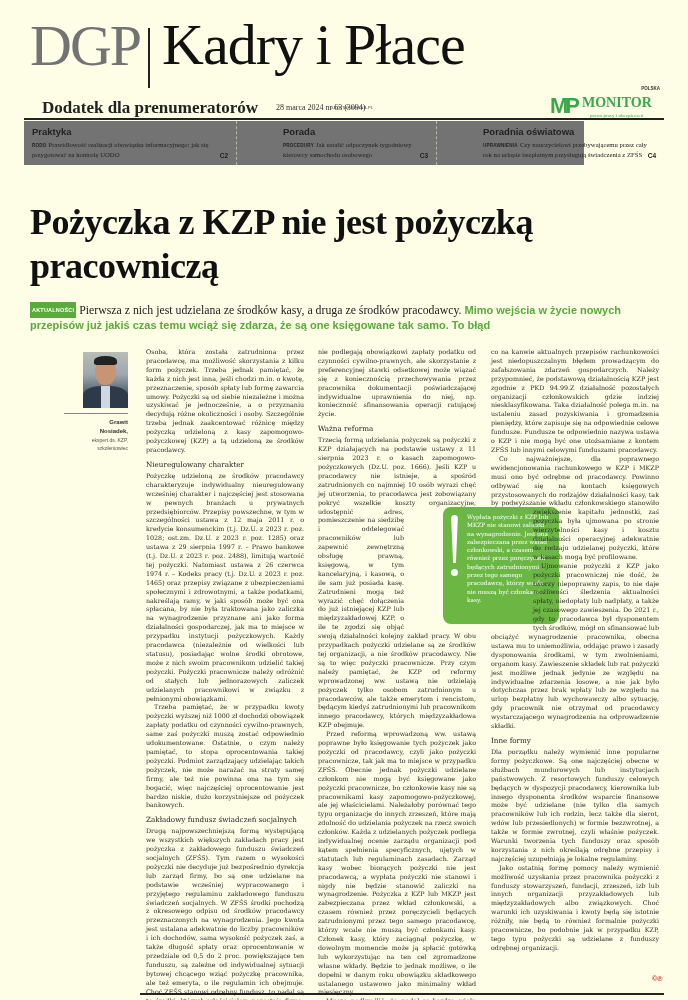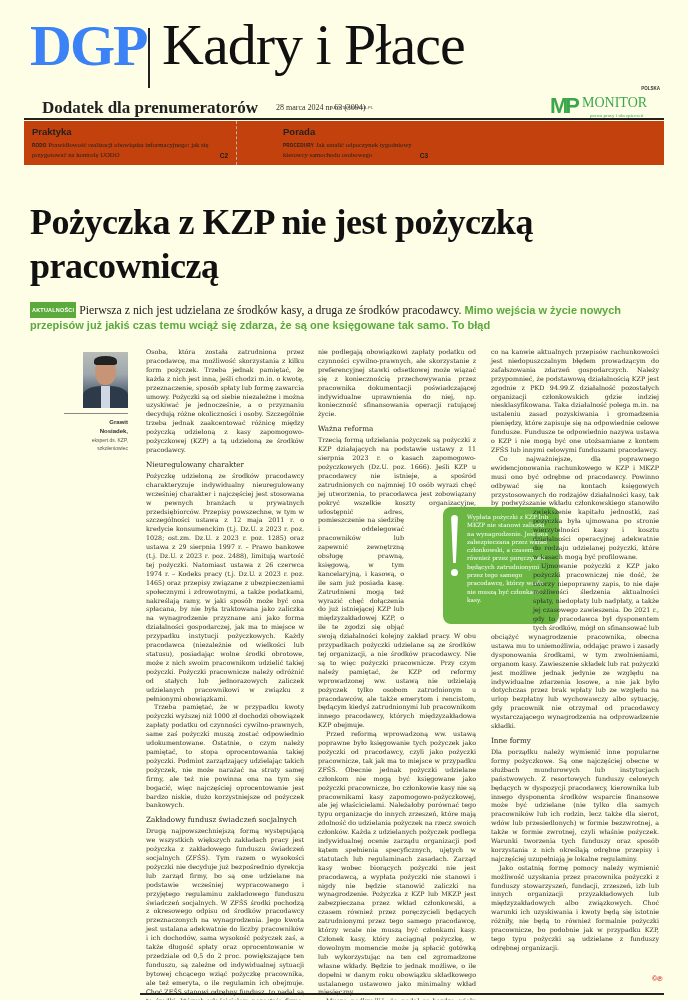--- a/index.html
+++ b/index.html
@@ -1,33 +1,33 @@
 <!DOCTYPE html>
 <html><head>
 <meta charset="utf-8">
 <style>
   * { box-sizing: border-box; margin: 0; padding: 0; }
   html, body { width: 688px; height: 1000px; background: #fefde6; overflow: hidden; }
   body { position: relative; font-family: "DejaVu Serif", serif; color: #1e1e1e; }
 
   .masthead { position: absolute; left: 30px; top: 10px; width: 630px; height: 110px; }
-  .brand { position: absolute; left: 0; top: 6px; font-family: "Liberation Serif", serif; font-weight: bold; font-size: 58px; letter-spacing: -2px; line-height: 60px; color: #3b82f6; }
+  .brand { position: absolute; left: 0; top: 6px; font-family: "Liberation Serif", serif; font-weight: normal; font-size: 58px; letter-spacing: -2px; line-height: 60px; color: #737373; }
   .brand-divider { position: absolute; left: 118px; top: 18px; width: 2px; height: 60px; background: #222; }
   .pub-title { position: absolute; left: 132px; top: 4px; font-family: "Liberation Serif", serif; font-size: 58px; line-height: 62px; color: #111; letter-spacing: -1px; }
   .subtitle { position: absolute; left: 12px; top: 88px; font-family: "Liberation Serif", serif; font-size: 17px; font-weight: bold; color: #222; }
   .issue { position: absolute; left: 246px; top: 93px; font-family: "Liberation Serif", serif; font-size: 8px; color: #333; }
   .site { position: absolute; left: 300px; top: 95px; font-family: "Liberation Sans", sans-serif; font-size: 4px; color: #444; letter-spacing: 0.3px; }
   .monitor { position: absolute; right: 0; top: 68px; width: 120px; height: 40px; margin-top: 8px; }
   .monitor .polska { position: absolute; right: 0; top: 0; font-family: "Liberation Sans", sans-serif; font-size: 4.5px; font-weight: bold; color: #333; }
   .monitor .mp { position: absolute; left: 10px; top: 9px; font-family: "Liberation Sans", sans-serif; font-weight: bold; font-size: 22px; color: #3aa84a; letter-spacing: -3px; line-height: 22px; }
-  .monitor .mon { position: absolute; left: 42px; top: 10px; font-family: "Liberation Serif", serif; font-size: 14px; color: #3aa84a; line-height: 14px; }
+  .monitor .mon { position: absolute; left: 42px; top: 10px; font-family: "Liberation Serif", serif; font-size: 14px; color: #3aa84a; line-height: 14px; font-weight: bold; }
   .monitor .tag { position: absolute; left: 50px; top: 27px; font-family: "Liberation Serif", serif; font-size: 5px; color: #3aa84a; }
   .rule-top { position: absolute; left: 24px; top: 118px; width: 640px; height: 2px; background: #222; }
 
-  .teasers { position: absolute; left: 24px; top: 121px; width: 640px; height: 44px; background: #c2410c; display: flex; }
+  .teasers { position: absolute; left: 24px; top: 121px; width: 560px; height: 44px; background: #737373; display: flex; }
   .teaser { position: relative; flex: none; padding: 5px 8px 0 8px; }
   .teaser + .teaser { border-left: 1px dashed #b7b7a0; padding-left: 46px; }
   .teaser h3 { font-family: "Liberation Sans", sans-serif; font-size: 9.5px; font-weight: bold; color: #222; margin-bottom: 3px; }
   .teaser p { font-family: "Liberation Serif", serif; font-size: 6.7px; line-height: 9px; color: #222; }
   .teaser .kicker { font-family: "Liberation Sans", sans-serif; font-size: 4.6px; font-weight: bold; letter-spacing: 0.2px; margin-right: 2px; }
   .teaser .page { position: absolute; right: 8px; bottom: 6px; font-family: "Liberation Sans", sans-serif; font-weight: bold; font-size: 6.5px; }
 
   .headline { position: absolute; left: 30px; top: 200px; width: 620px; font-family: "Liberation Serif", serif; font-size: 36px; line-height: 44px; color: #111; letter-spacing: -0.5px; }
   .lead { position: absolute; left: 30px; top: 302px; width: 628px; font-family: "Liberation Serif", serif; font-size: 11.8px; line-height: 14px; color: #222; }
   .lead .badge { display: inline-block; background: #5aaa3c; color: #fff; font-family: "Liberation Sans", sans-serif; font-weight: bold; font-size: 5.5px; padding: 1px 2px; vertical-align: 2px; letter-spacing: 0.2px; }
@@ -82,20 +82,25 @@
   <div class="teaser" style="width:212px">
     <h3>Praktyka</h3>
     <p><span class="kicker">RODO</span><span>Prawidłowość realizacji obowiązku informacyjnego: jak się przygotować na kontrolę UODO</span></p>
     <span class="page">C2</span>
   </div>
   <div class="teaser" style="width:200px">
     <h3>Porada</h3>
     <p><span class="kicker">PROCEDURY</span><span>Jak ustalić odpoczynek tygodniowy kierowcy samochodu osobowego</span></p>
     <span class="page">C3</span>
   </div>
+  <div class="teaser" style="width:228px">
+    <h3>Poradnia oświatowa</h3>
+    <p><span class="kicker">UPRAWNIENIA</span><span>Czy nauczycielowi przebywającemu przez cały rok na urlopie bezpłatnym przysługują świadczenia z ZFŚS</span></p>
+    <span class="page">C4</span>
+  </div>
 </div>
 
 <h1 class="headline">Pożyczka z KZP nie jest pożyczką pracowniczą</h1>
 
 <div class="lead">
   <span class="badge">AKTUALNOŚCI</span>
   <span>Pierwsza z nich jest udzielana ze środków kasy, a druga ze środków pracodawcy.</span>
   <span class="green">Mimo wejścia w życie nowych przepisów już jakiś czas temu wciąż się zdarza, że są one księgowane tak samo. To błąd</span>
 </div>
 

